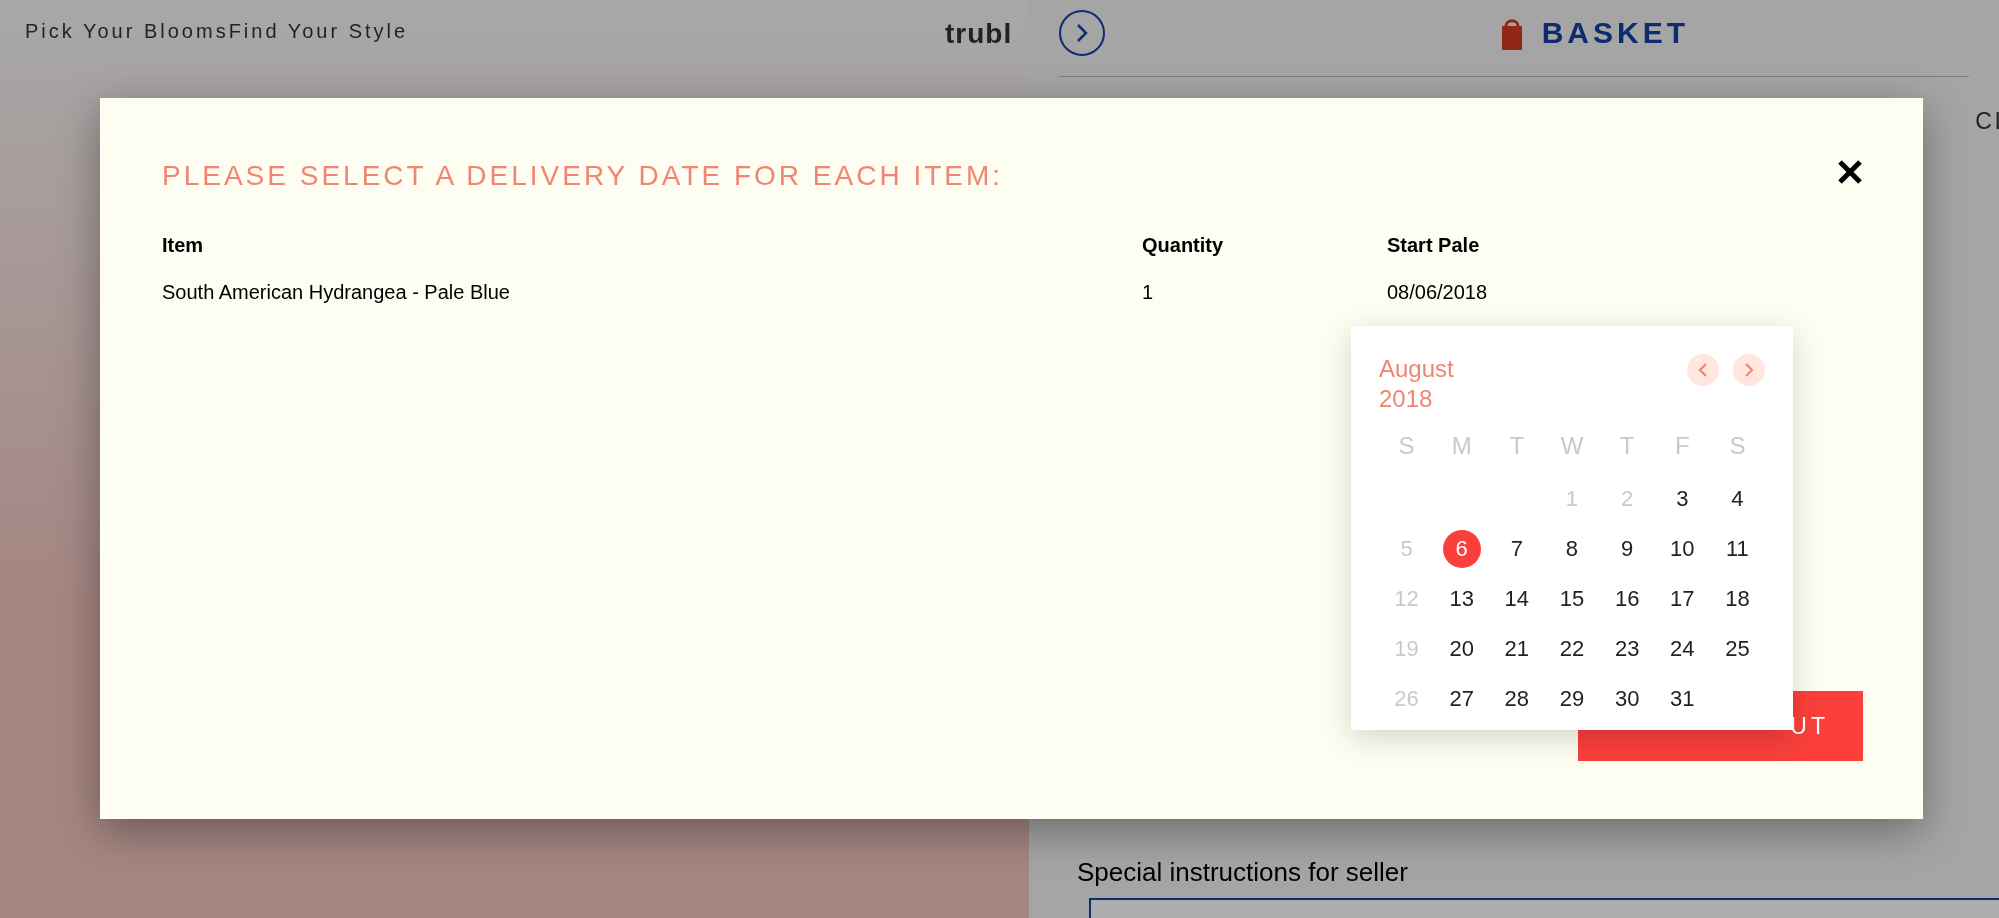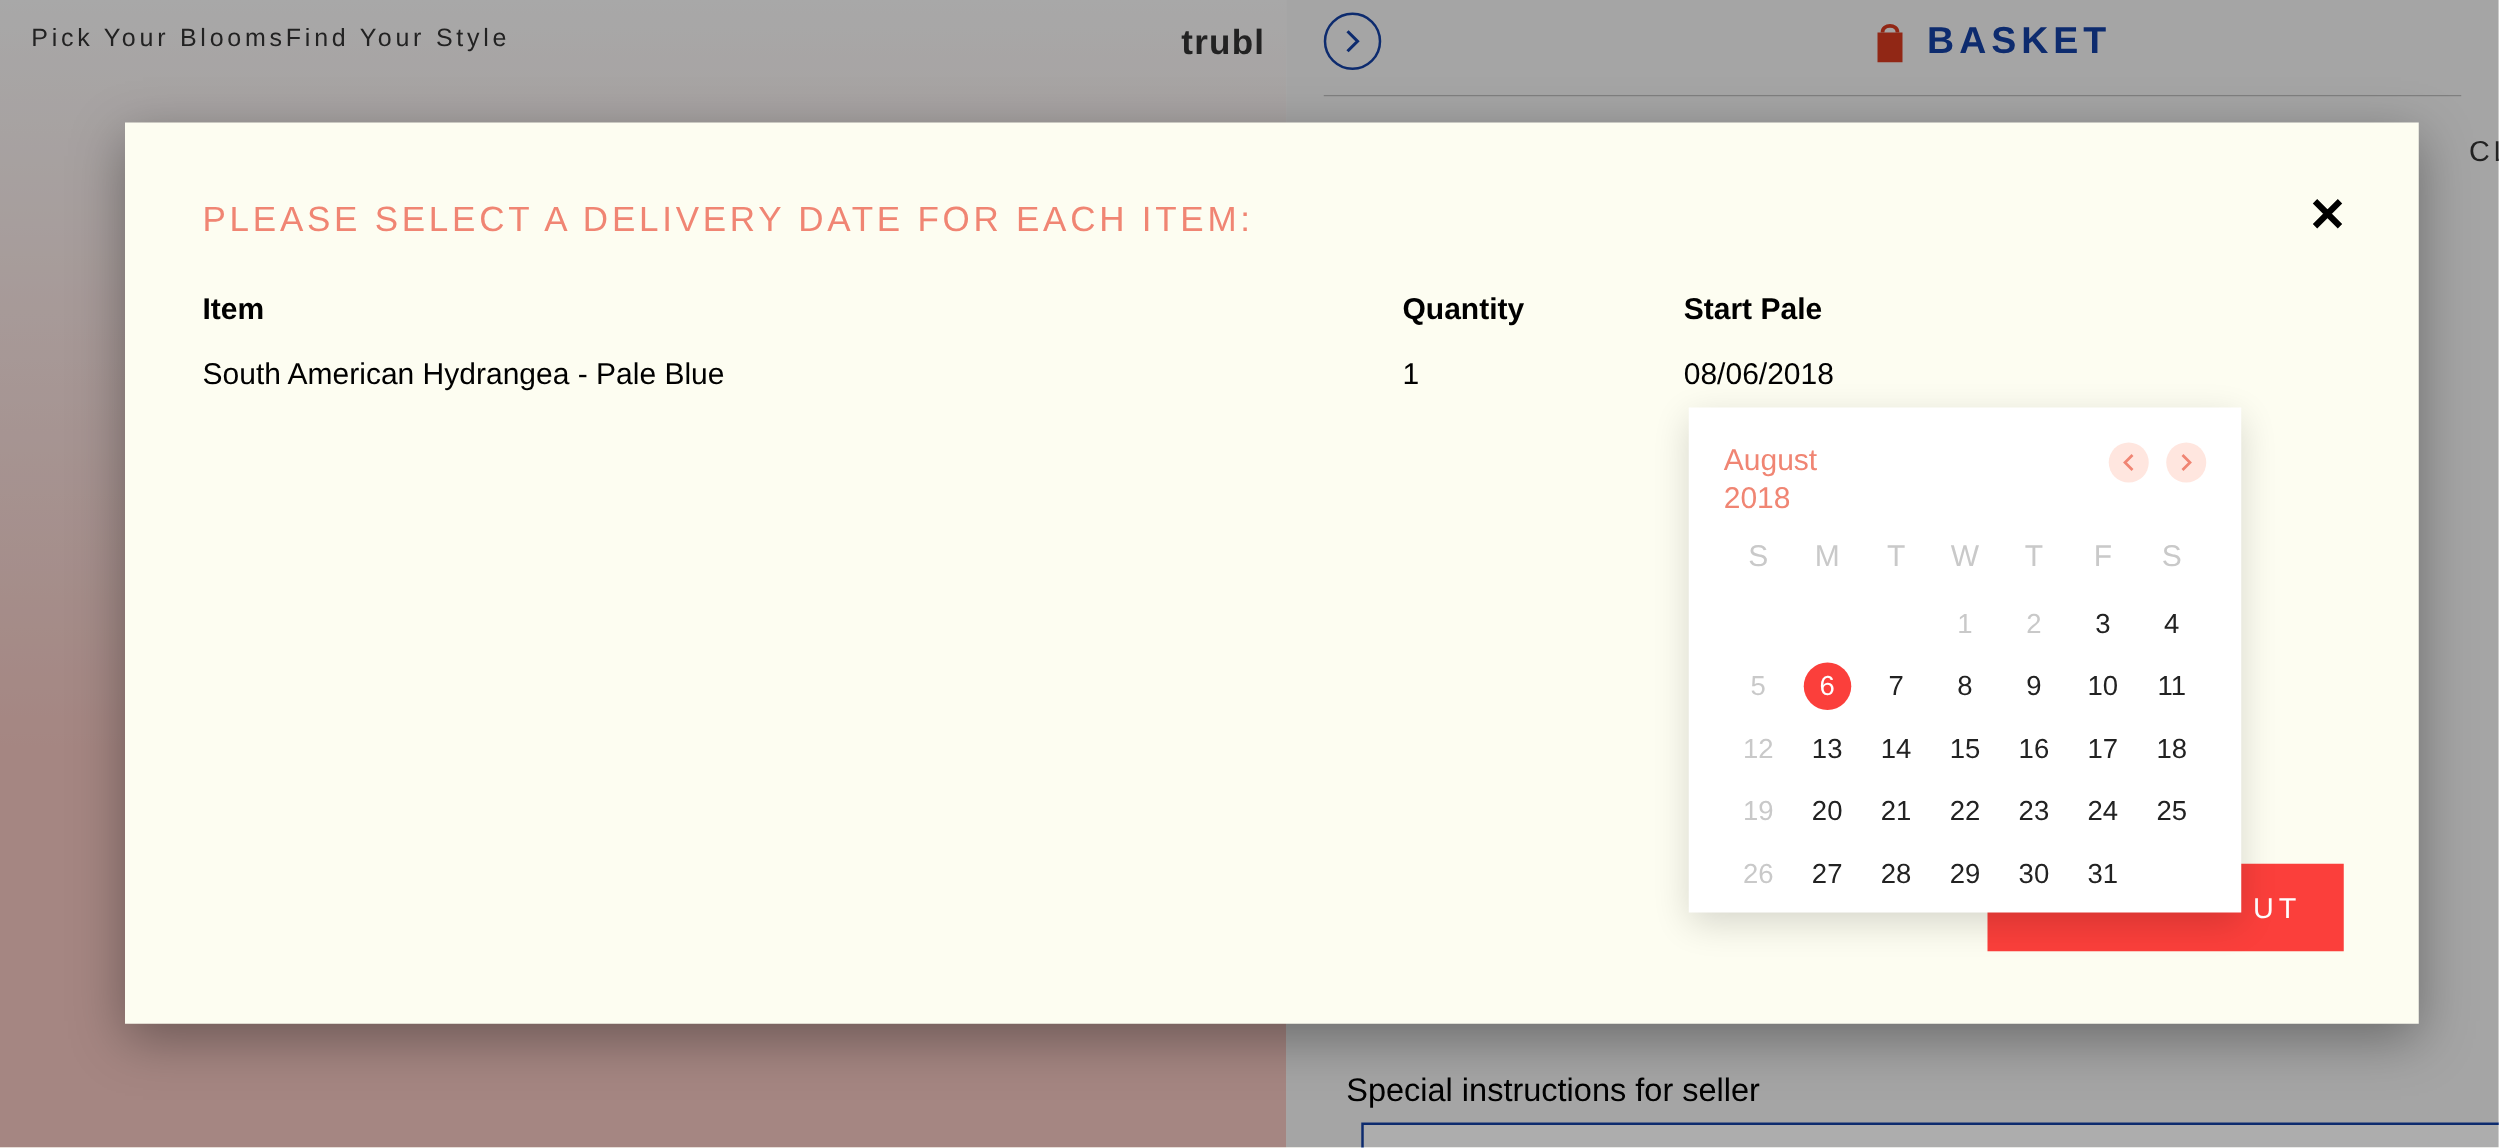--- a/index.html
+++ b/index.html
@@ -99,21 +99,21 @@
 }
 .dim-overlay {
   position: absolute;
   inset: 0;
   background: rgba(0,0,0,0.32);
 }
 .modal {
   position: absolute;
   top: 98px;
   left: 100px;
-  right: 64px;
+  right: 76px;
   height: 721px;
   background: #fdfdf1;
   box-shadow: 0 12px 40px rgba(0,0,0,0.35);
   padding: 62px 62px;
 }
 .modal h2 {
   font-size: 28px;
   font-weight: 500;
   letter-spacing: 3px;
   color: #f08573;
@@ -125,21 +125,22 @@
   font-size: 34px;
   font-weight: 900;
   cursor: pointer;
 }
 .table {
   margin-top: 42px;
 }
 .table .thead, .table .trow {
   display: grid;
   grid-template-columns: 960px 225px 1fr;
-  font-size: 24px;
+  font-size: 20px;
+  gap: 20px;
 }
 .table .thead { font-weight: 600; margin-bottom: 24px; }
 .checkout-btn {
   position: absolute;
   bottom: 58px;
   right: 60px;
   width: 285px;
   height: 70px;
   background: #fb3f3b;
   color: #fff;

